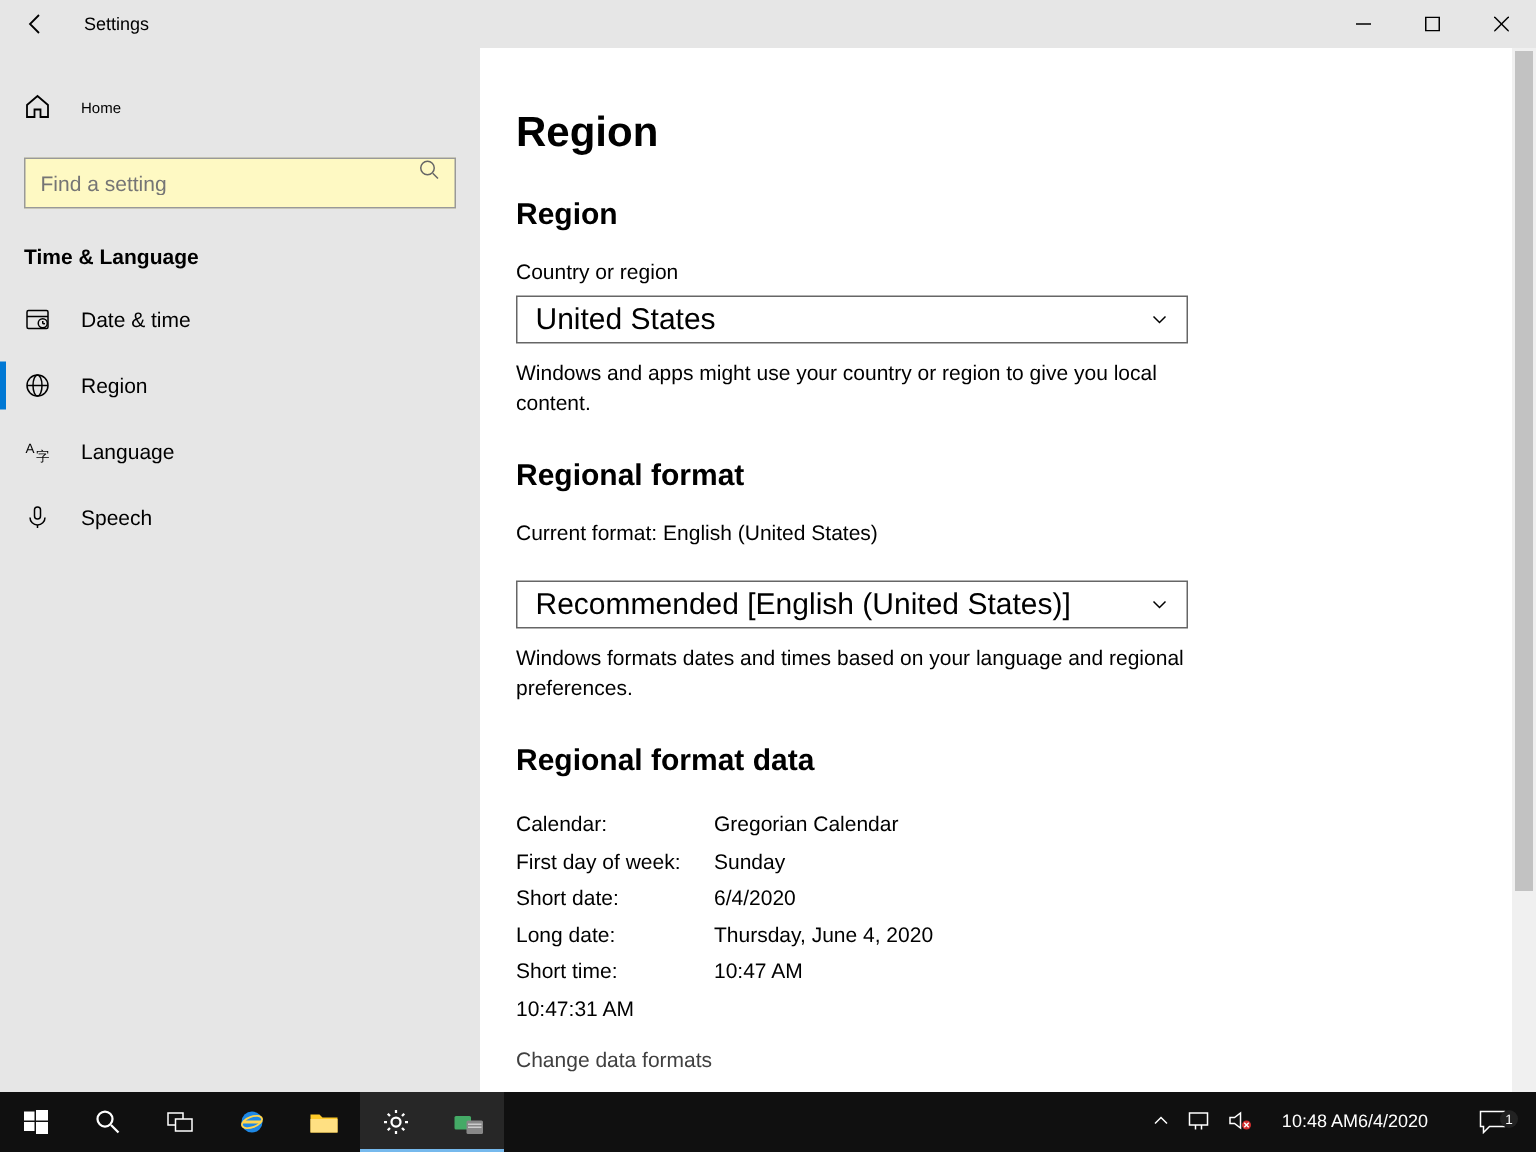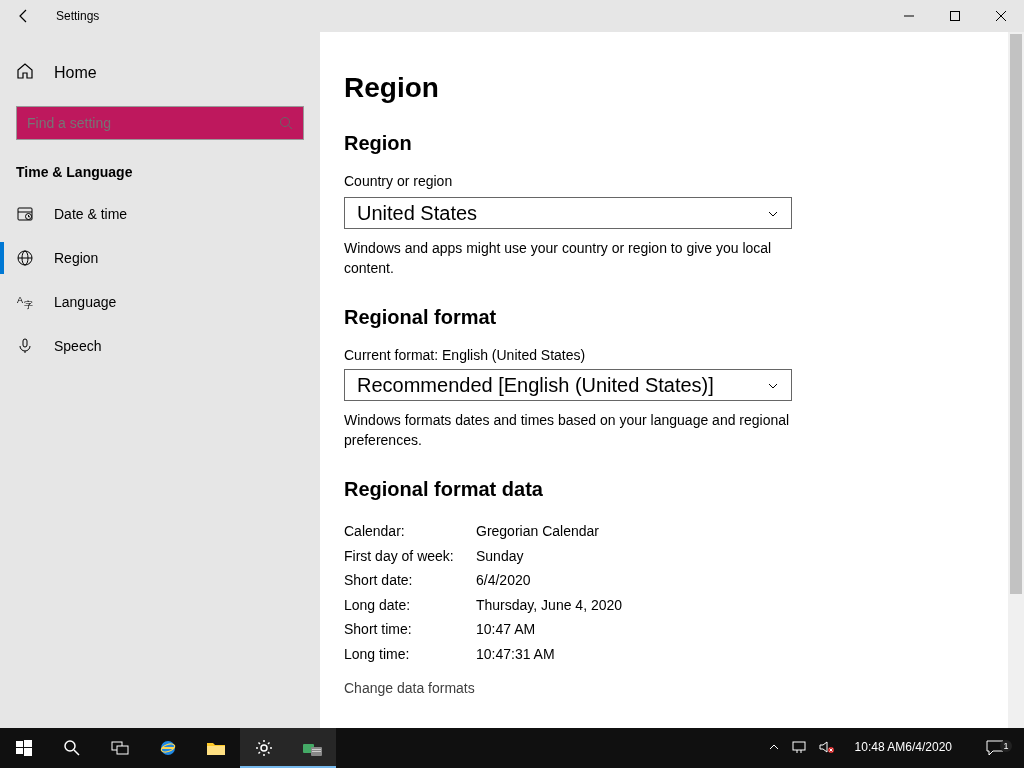--- a/index.html
+++ b/index.html
@@ -10,37 +10,37 @@
 
 .titlebar { height: 32px; display: flex; align-items: center; background: #e6e6e6; }
 .back-btn { width: 48px; height: 32px; display: flex; align-items: center; justify-content: center; cursor: default; }
 .titlebar-title { font-size: 12px; padding-left: 8px; }
 .titlebar-spacer { flex: 1; }
 .win-btn { width: 46px; height: 32px; display: flex; align-items: center; justify-content: center; }
 
 
 .body { flex: 1; display: flex; min-height: 0; }
 .sidebar { width: 320px; background: #e6e6e6; display: flex; flex-direction: column; padding-top: 20px; }
-.sidebar .home { display: flex; align-items: center; gap: 20px; padding: 10px 16px; font-size: 16px; cursor: default; }
-.search-box { margin: 12px 16px 16px 16px; border: 1px solid #999; background: #be185d; height: 34px; display: flex; align-items: center; padding: 0 10px; }
+.sidebar .home { display: flex; align-items: center; gap: 20px; padding: 10px 16px; font-size: 10px; cursor: default; }
+.search-box { margin: 12px 16px 16px 16px; border: 1px solid #999; background: #fef9c3; height: 34px; display: flex; padding: 0 10px; }
 .search-box input { flex: 1; border: none; background: transparent; font-size: 14px; outline: none; }
 .group-title { font-size: 14px; font-weight: 600; padding: 8px 16px 12px 16px; }
 .nav-item { display: flex; align-items: center; gap: 20px; height: 44px; padding: 0 16px; font-size: 14px; cursor: default; position: relative; }
 .nav-item.active::before { content: ""; position: absolute; left: 0; top: 6px; bottom: 6px; width: 4px; background: #0078d4; }
 .nav-item .icon { width: 18px; height: 18px; display: inline-flex; align-items: center; justify-content: center; }
 
 .content { flex: 1; background: #fff; padding: 40px 40px 0 0; overflow: hidden; position: relative; }
 .content-inner { padding-left: 24px; max-width: 520px; }
 h1.page-title { font-size: 28px; font-weight: 600; margin-bottom: 28px; }
 h2.section { font-size: 20px; font-weight: 600; margin-bottom: 18px; }
 .label { font-size: 14px; margin-bottom: 8px; }
 .select { border: 1px solid #666; height: 32px; display: flex; align-items: center; padding: 0 12px; font-size: 20px; max-width: 448px; cursor: default; margin-bottom: 10px; position: relative; }
 .select .chev { margin-left: auto; }
 .help-text { font-size: 14px; margin-bottom: 28px; max-width: 448px; line-height: 1.4; }
-.current-format { font-size: 14px; margin-bottom: 6px; }
+.current-format { font-size: 14px; margin-bottom: 24px; }
 .data-row { display: flex; font-size: 14px; line-height: 1.75; }
 .data-row .k { width: 132px; }
 .link { color: #404040; font-size: 14px; margin-top: 14px; display: inline-block; cursor: default; }
 .scrollbar-track { position: absolute; right: 0; top: 0; bottom: 0; width: 16px; background: #f0f0f0; }
 .scrollbar-thumb { position: absolute; right: 2px; top: 2px; width: 12px; height: 560px; background: #c2c2c2; }
 
 
 .taskbar { height: 40px; background: #101010; display: flex; align-items: stretch; color: #fff; }
 .tb-btn { width: 48px; display: flex; align-items: center; justify-content: center; position: relative; }
 .tb-btn.active { background: #272727; }
@@ -183,21 +183,20 @@
           </div>
         <div class="data-row">
             <span class="k">Long date:</span>
             <span>Thursday, June 4, 2020</span>
           </div>
         <div class="data-row">
             <span class="k">Short time:</span>
             <span>10:47 AM</span>
           </div>
         <div class="data-row">
-            <span class="k">Long time:</span>
             <span>10:47:31 AM</span>
           </div>
 
         <a class="link">Change data formats</a>
       </div>
       <div class="scrollbar-track">
         <div class="scrollbar-thumb"></div>
       </div>
 
     </div>

